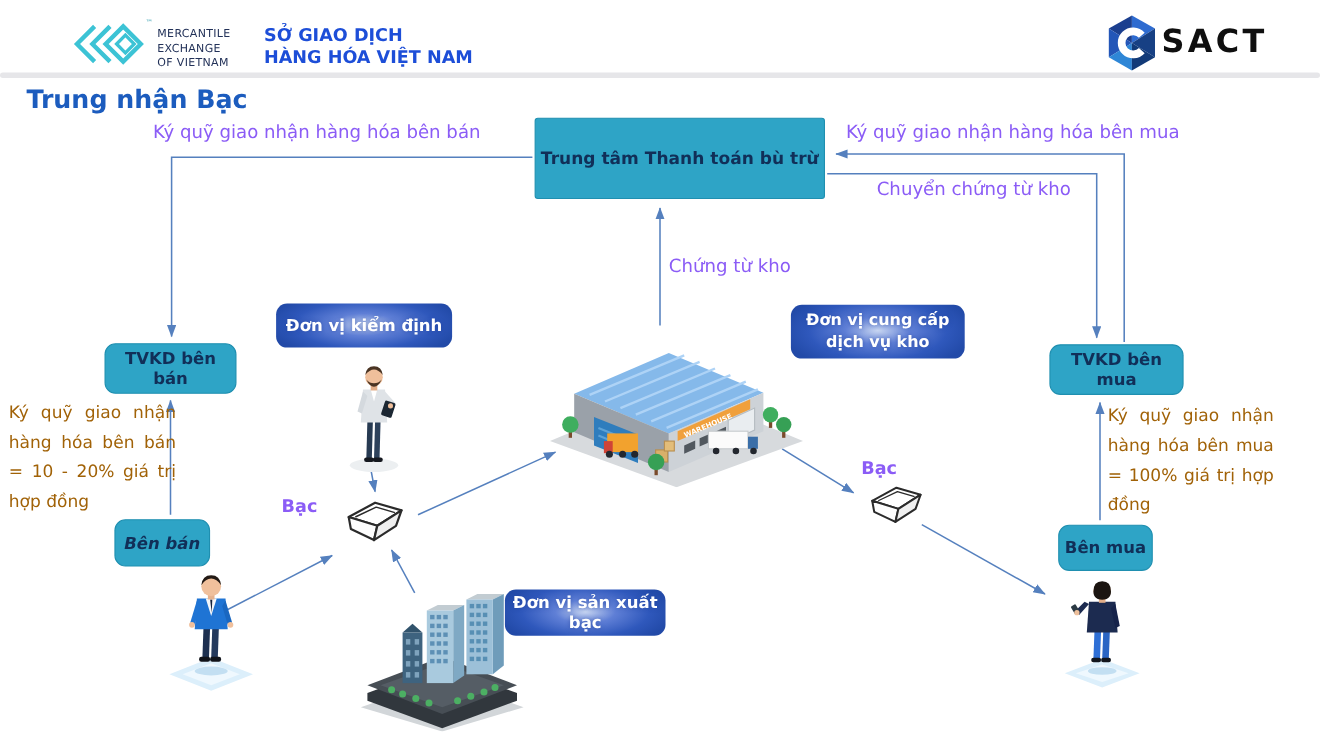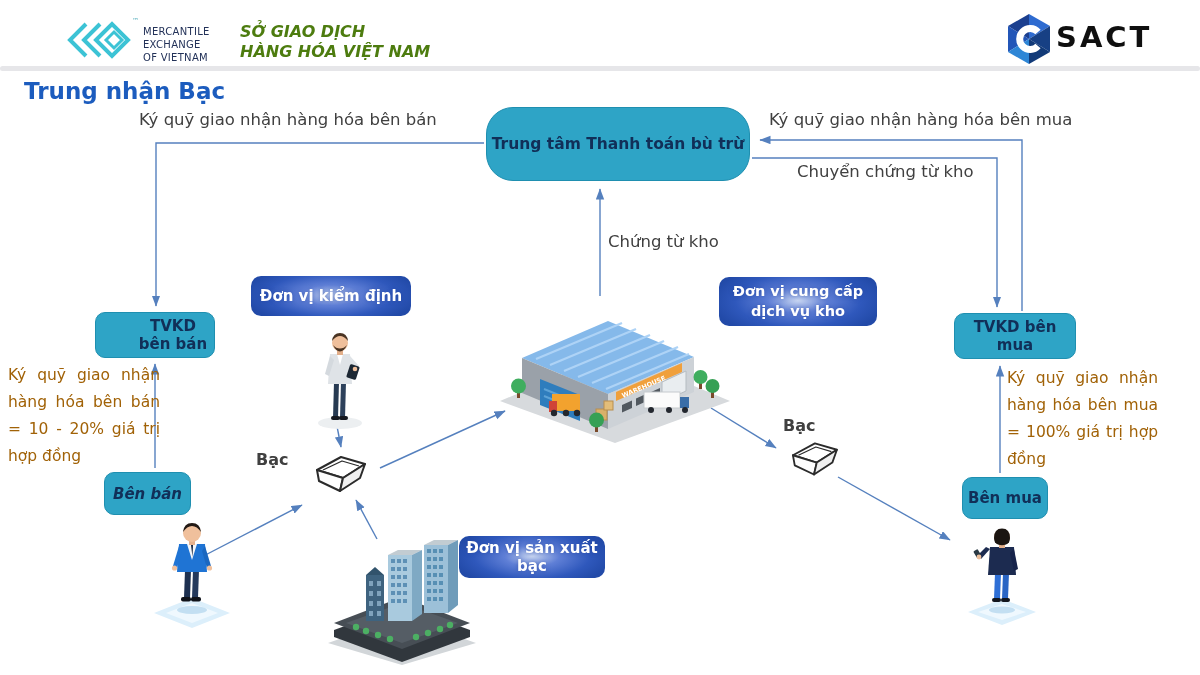--- a/index.html
+++ b/index.html
@@ -2,39 +2,39 @@
 <html><head>
 <meta charset="utf-8">
 <style>
   html,body{margin:0;padding:0;background:#fff;}
   .stage{position:relative;width:1200px;height:675px;background:#ffffff;overflow:hidden;
          font-family:"DejaVu Sans","Liberation Sans",sans-serif;}
   .abs{position:absolute;}
   
   .mev-text{left:143px;top:25px;font-size:10px;line-height:13px;color:#223158;letter-spacing:.3px;font-weight:500;}
   .tm{left:132px;top:17px;font-size:7px;color:#4aa9b8;}
-  .org-text{left:240px;top:22px;font-size:16px;line-height:20px;font-weight:bold;color:#4d7c0f;font-style:italic;}
+  .org-text{left:240px;top:22px;font-size:16px;line-height:20px;font-weight:bold;color:#1d4ed8;}
   .sact-text{left:1056px;top:20px;font-size:29px;font-weight:800;color:#0f0f0f;letter-spacing:3px;}
   .divider{left:0;top:66px;width:1200px;height:5px;background:#e6e6e9;border-radius:4px;}
   .page-title{left:24px;top:78px;font-size:23px;font-weight:bold;color:#1C5CBE;}
   
   .node{display:flex;align-items:center;justify-content:center;text-align:center;box-sizing:border-box;}
   .teal{background:#2EA4C6;border:1px solid #1F8FB0;border-radius:10px;color:#112F58;font-weight:bold;}
   .blue{background:#2B55B8;background:radial-gradient(ellipse 55% 75% at 50% 48%, #c7d5f1 0%, #5f7fd6 34%, #2f58bc 72%, #224AA8 100%);
         border-radius:10px;color:#ffffff;font-weight:bold;text-shadow:0 0 4px rgba(30,60,150,.55);}
-  .clearing{left:486px;top:107px;width:264px;height:74px;font-size:15.5px;border-radius:27px;}
-  .tvkd-seller{left:95px;top:312px;width:120px;height:46px;font-size:15px;padding-left:36px;}
+  .clearing{left:486px;top:107px;width:264px;height:74px;font-size:15.5px;border-radius:3px;}
+  .tvkd-seller{left:95px;top:312px;width:120px;height:46px;font-size:15px;}
   .tvkd-buyer{left:954px;top:313px;width:122px;height:46px;font-size:15px;}
   .seller-box{left:104px;top:472px;width:87px;height:43px;font-size:15px;font-style:italic;}
   .buyer-box{left:962px;top:477px;width:86px;height:42px;font-size:15px;}
   .inspection{left:251px;top:276px;width:160px;height:40px;font-size:15px;text-align:right;}
   .wh-service{left:719px;top:277px;width:158px;height:49px;font-size:14.5px;line-height:1.35;padding:17px 12px;}
   .producer{left:459px;top:536px;width:146px;height:42px;font-size:15px;}
   
-  .lbl{color:#404040;font-size:16.5px;white-space:nowrap;}
+  .lbl{color:#8b5cf6;font-size:16.5px;white-space:nowrap;}
   .lbl-seller-margin{left:139px;top:110px;}
   .lbl-buyer-margin{left:769px;top:110px;}
   .lbl-transfer{left:797px;top:162px;}
   .lbl-whdocs{left:608px;top:232px;}
   .lbl-bac{font-weight:bold;font-size:16px;}
   .lbl-bac-left{left:256px;top:450px;}
   .lbl-bac-right{left:783px;top:416px;}
   .note{color:#a16207;font-size:15.5px;line-height:27px;text-align:justify;}
   .note-seller{left:8px;top:362px;width:152px;}
   .note-buyer{left:1007px;top:365px;width:151px;}

